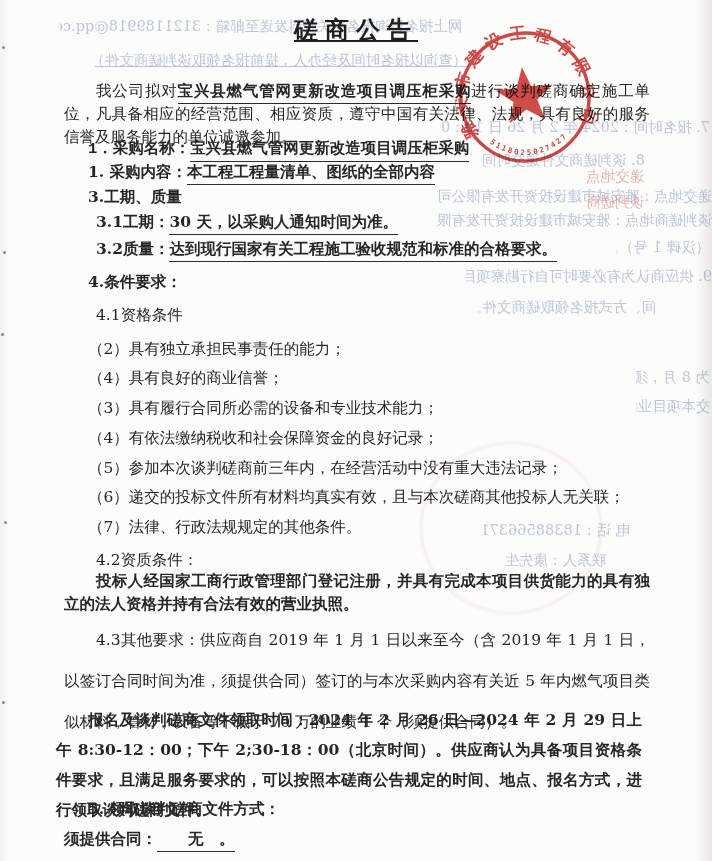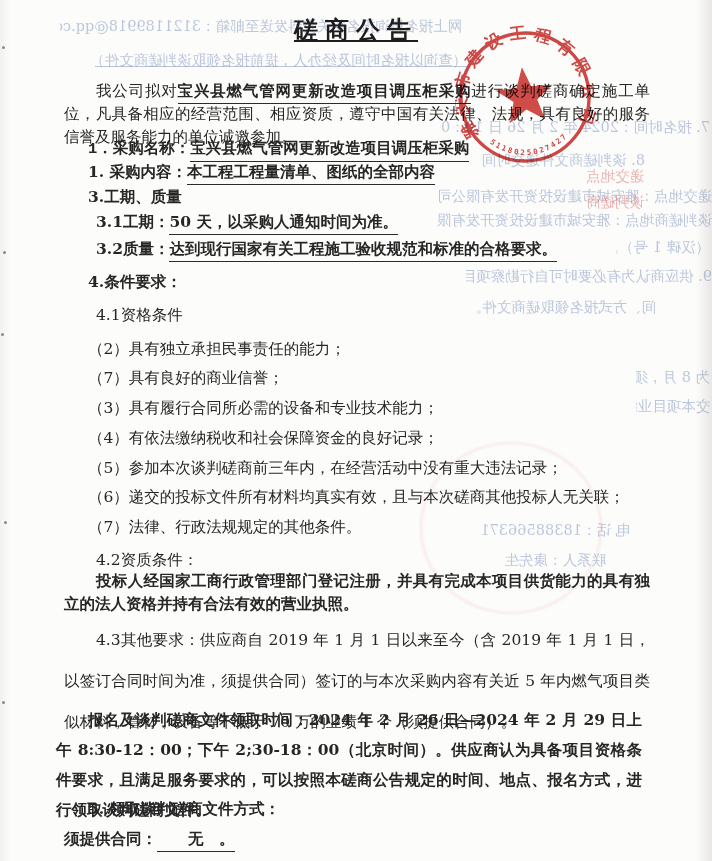--- a/index.html
+++ b/index.html
@@ -62,26 +62,26 @@
 
   <div id="stamp-ghost"></div>
 
   <h1 id="title">磋商公告</h1>
 
   <div id="doc-body">
       <div class="block justify" style="top: 79px; left: 64px; width: 586px; line-height: 23.2px; text-indent: 32px;"><span class="">我公司拟对</span><span class="seg-b seg-u">宝兴县燃气管网更新改造项目调压柜采购</span><span class="">进行谈判磋商确定施工单位，凡具备相应的经营范围、相应资质，遵守中国有关法律、法规，具有良好的服务信誉及服务能力的单位诚邀参加。</span></div>
       <div class="block nowrap" style="top: 138px; left: 88px; font-family: Liberation Mono, monospace;"><span class="seg-b ">1．采购名称：</span><span class="seg-b seg-u">宝兴县燃气管网更新改造项目调压柜采购</span></div>
       <div class="block nowrap" style="top: 161px; left: 88px;"><span class="seg-b ">1. 采购内容：</span><span class="seg-b seg-u">本工程工程量清单、图纸的全部内容</span></div>
       <div class="block nowrap" style="top: 186px; left: 88px;"><span class="seg-b ">3.工期、质量</span></div>
-      <div class="block nowrap" style="top: 211px; left: 96px;"><span class="seg-b ">3.1工期：</span><span class="seg-b seg-u">50 天，以采购人通知时间为准。</span></div>
+      <div class="block nowrap" style="top: 211px; left: 96px;"><span class="seg-b ">3.1工期：</span><span class="seg-b seg-u">30 天，以采购人通知时间为准。</span></div>
       <div class="block nowrap" style="top: 238px; left: 96px;"><span class="seg-b ">3.2质量：</span><span class="seg-b seg-u">达到现行国家有关工程施工验收规范和标准的合格要求。</span></div>
       <div class="block nowrap" style="top: 271px; left: 88px;"><span class="seg-b ">4.条件要求：</span></div>
       <div class="block nowrap" style="top: 304px; left: 96px;"><span class="">4.1资格条件</span></div>
       <div class="block nowrap" style="top: 338px; left: 88px;"><span class="">（2）具有独立承担民事责任的能力；</span></div>
-      <div class="block nowrap" style="top: 367px; left: 88px;"><span class="">（7）具有良好的商业信誉；</span></div>
+      <div class="block nowrap" style="top: 367px; left: 88px;"><span class="">（4）具有良好的商业信誉；</span></div>
       <div class="block nowrap" style="top: 397px; left: 88px;"><span class="">（3）具有履行合同所必需的设备和专业技术能力；</span></div>
       <div class="block nowrap" style="top: 427px; left: 88px;"><span class="">（4）有依法缴纳税收和社会保障资金的良好记录；</span></div>
       <div class="block nowrap" style="top: 457px; left: 88px;"><span class="">（5）参加本次谈判磋商前三年内，在经营活动中没有重大违法记录；</span></div>
       <div class="block nowrap" style="top: 486px; left: 88px;"><span class="">（6）递交的投标文件所有材料均真实有效，且与本次磋商其他投标人无关联；</span></div>
       <div class="block nowrap" style="top: 516px; left: 88px;"><span class="">（7）法律、行政法规规定的其他条件。</span></div>
       <div class="block nowrap" style="top: 549px; left: 96px;"><span class="">4.2资质条件：</span></div>
       <div class="block justify" style="top: 570px; left: 64px; width: 586px; line-height: 21.8px; text-indent: 32px;"><span class="seg-b ">投标人经国家工商行政管理部门登记注册，并具有完成本项目供货能力的具有独立的法人资格并持有合法有效的营业执照。</span></div>
       <div class="block justify" style="top: 620px; left: 64px; width: 586px; line-height: 41px; text-indent: 32px;"><span class="">4.3其他要求：供应商自 2019 年 1 月 1 日以来至今（含 2019 年 1 月 1 日，以签订合同时间为准，须提供合同）签订的与本次采购内容有关近 5 年内燃气项目类似材料，管材，设备等不低于 70 万的业绩 1 个（须提供合同）。</span></div>
       <div class="block justify" style="top: 705px; left: 56px; width: 586px; line-height: 29px; text-indent: 32px;"><span class="seg-b ">报名及谈判磋商文件领取时间：2024 年 2 月 26 日—2024 年 2 月 29 日上午 8:30-12：00；下午 2;30-18：00（北京时间）。供应商认为具备项目资格条件要求，且满足服务要求的，可以按照本磋商公告规定的时间、地点、报名方式，进行领取谈判磋商文件。</span></div>
       <div class="block nowrap" style="top: 798px; left: 88px;"><span class="seg-b ">5.  领取谈判磋商文件方式：</span></div>

